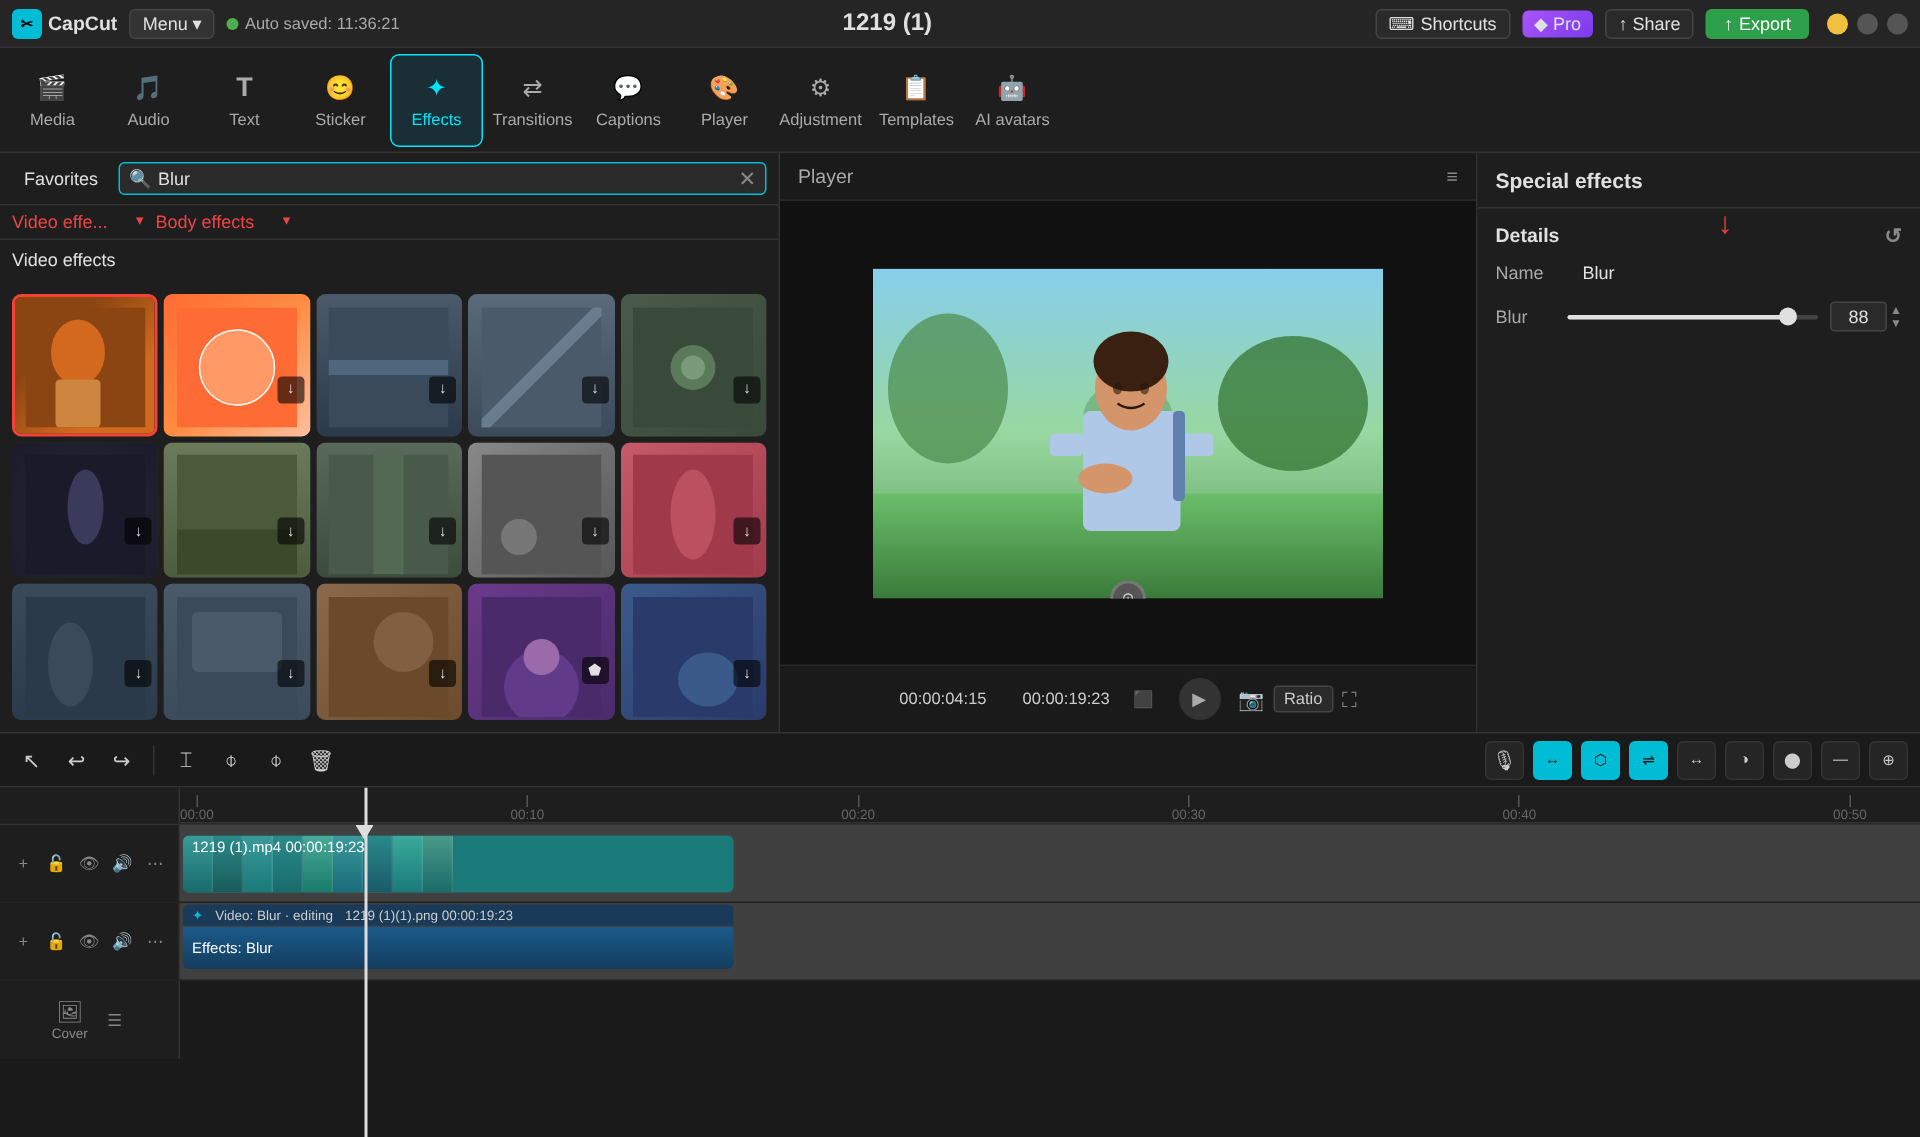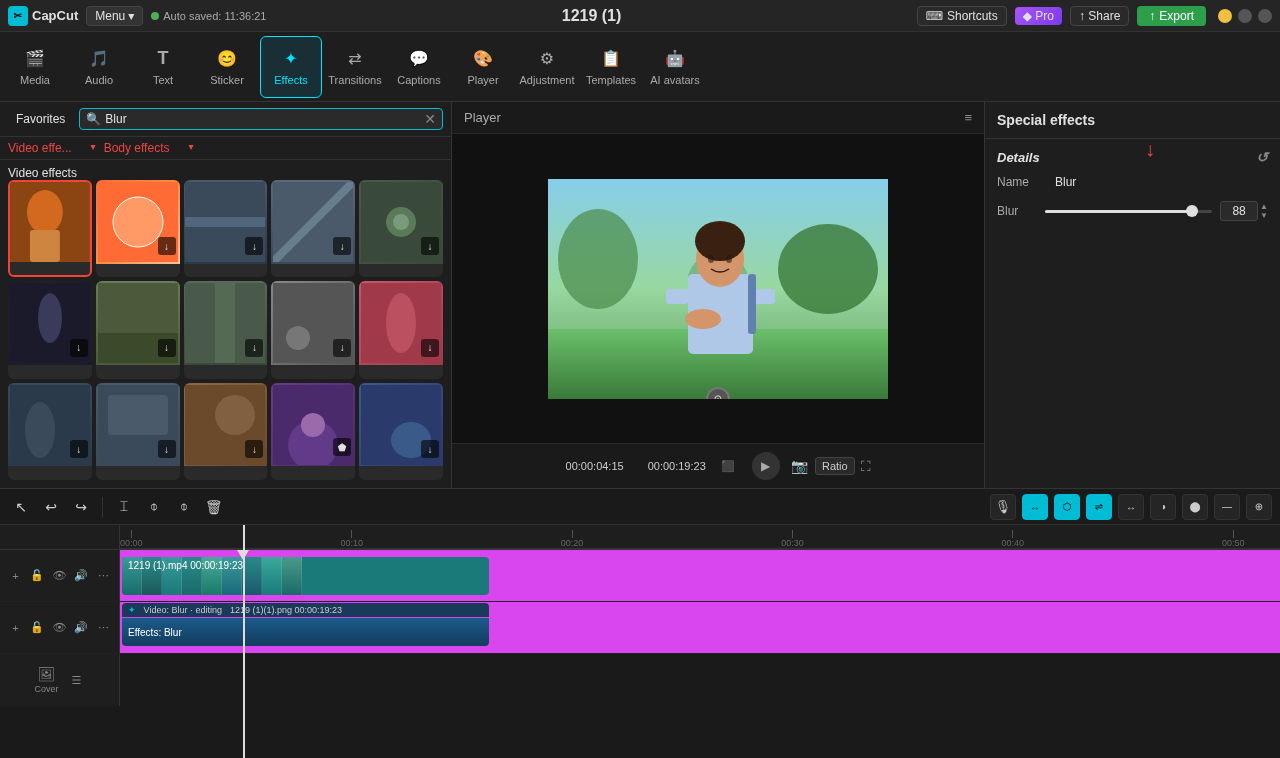--- a/index.html
+++ b/index.html
@@ -141,21 +141,21 @@
 
     
     .main-content {
       display: flex;
       flex: 1;
       overflow: hidden;
     }
 
     
     .left-panel {
-      width: 452px;
+      width: 520px;
       background: #1e1e1e;
       border-right: 1px solid #333;
       display: flex;
       flex-direction: column;
       flex-shrink: 0;
     }
     .left-panel-top {
       display: flex;
       align-items: center;
       padding: 6px 8px;
@@ -201,21 +201,21 @@
     }
     .filter-dropdown {
       display: flex; align-items: flex-start; gap: 19px;
       font-size: 12px; cursor: pointer; color: #ef4444;
     }
     .filter-dropdown-arrow { font-size: 10px; }
 
     .effects-grid-label {
       font-size: 12px;
       color: #e0e0e0;
-      padding: 6px 8px 0;
+      padding: 6px 8px 16px;
       font-weight: 500;
     }
 
     .effects-grid {
       display: grid;
       grid-template-columns: repeat(5, 1fr);
       gap: 4px;
       padding: 0 8px 8px;
       overflow-y: auto;
       flex: 1;
@@ -368,26 +368,25 @@
       cursor: pointer;
       color: #aaa;
       border-radius: 0;
     }
     .rp-tab.active {
       background: #2a2a2a;
       color: #e0e0e0;
     }
     .rp-section-header {
       display: flex;
-      align-items: flex-end;
+      align-items: flex-start;
       justify-content: space-between;
       padding: 10px 12px 6px;
       font-size: 13px;
       font-weight: 600;
-      font-style: italic;
     }
     .reset-icon {
       font-size: 14px;
       color: #888;
       cursor: pointer;
     }
     .detail-row {
       display: flex;
       align-items: center;
       padding: 4px 12px;
@@ -556,21 +555,21 @@
     .track-ctrl-btn {
       width: 16px; height: 16px;
       display: flex; align-items: center; justify-content: center;
       font-size: 11px;
       color: #888;
       cursor: pointer;
     }
     .track-content {
       flex: 1;
       position: relative;
-      background: #d946ef;
+      background: #404040;
       overflow: hidden;
     }
 
     .cover-track {
       height: 52px;
       display: flex;
     }
     .cover-controls {
       width: 120px;
       flex-shrink: 0;

